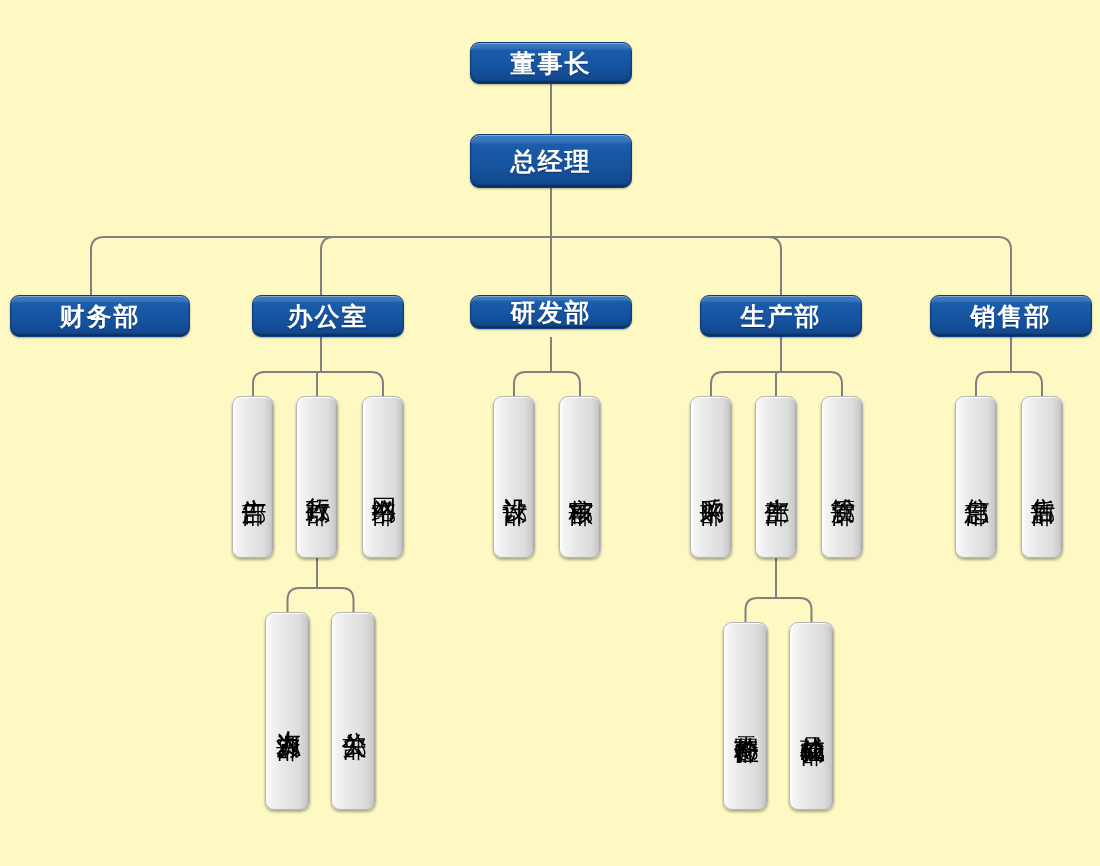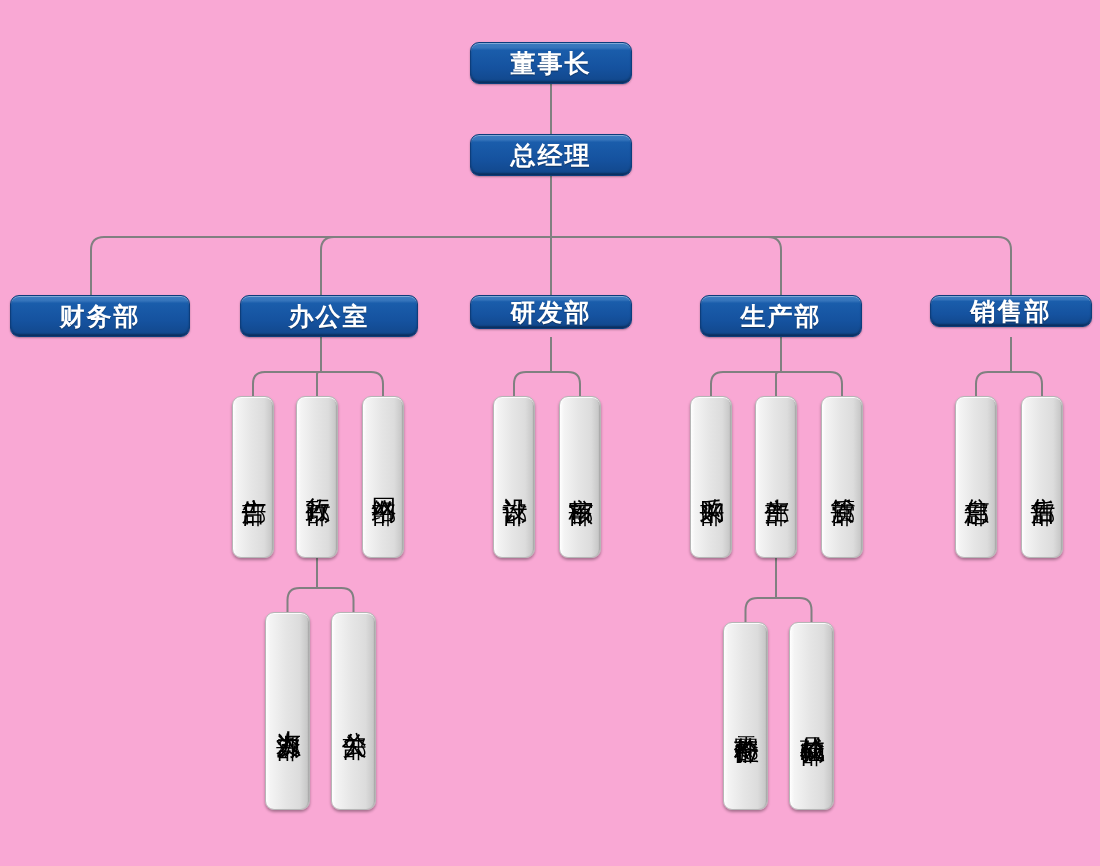--- a/index.html
+++ b/index.html
@@ -7,21 +7,21 @@
     padding: 0;
     background: #ffffff;
   }
   body {
     font-family: "Liberation Sans", "DejaVu Sans", sans-serif;
   }
   #chart-canvas {
     position: relative;
     width: 1100px;
     height: 866px;
-    background: #f9a8d4;
+    background: #fef9c3;
     overflow: hidden;
   }
   #connector-layer {
     position: absolute;
     left: 0;
     top: 0;
     width: 1100px;
     height: 866px;
     pointer-events: none;
   }
@@ -120,36 +120,36 @@
       <path d="M 317 588 L 341.5 588 Q 353.5 588 353.5 600 L 353.5 612" fill="none" stroke="#808080" stroke-width="2" stroke-linecap="butt" stroke-linejoin="round"></path>
       <path d="M 776 558 L 776 598" fill="none" stroke="#808080" stroke-width="2" stroke-linecap="butt" stroke-linejoin="round"></path>
       <path d="M 776 598 L 757.5 598 Q 745.5 598 745.5 610 L 745.5 622" fill="none" stroke="#808080" stroke-width="2" stroke-linecap="butt" stroke-linejoin="round"></path>
       <path d="M 776 598 L 799.5 598 Q 811.5 598 811.5 610 L 811.5 622" fill="none" stroke="#808080" stroke-width="2" stroke-linecap="butt" stroke-linejoin="round"></path>
     </svg>
 
   <div id="node-layer">
       <div class="node blue" style="left: 470px; top: 42px; width: 162px; height: 42px;">
         <span class="label">董事长</span>
       </div>
-      <div class="node blue" style="left: 470px; top: 134px; width: 162px; height: 42px;">
+      <div class="node blue" style="left: 470px; top: 134px; width: 162px; height: 54px;">
         <span class="label">总经理</span>
       </div>
       <div class="node blue" style="left: 10px; top: 295px; width: 180px; height: 42px;">
         <span class="label">财务部</span>
       </div>
-      <div class="node blue" style="left: 240px; top: 295px; width: 178px; height: 42px;">
+      <div class="node blue" style="left: 252px; top: 295px; width: 152px; height: 42px;">
         <span class="label">办公室</span>
       </div>
       <div class="node blue" style="left: 470px; top: 295px; width: 162px; height: 34px;">
         <span class="label">研发部</span>
       </div>
       <div class="node blue" style="left: 700px; top: 295px; width: 162px; height: 42px;">
         <span class="label">生产部</span>
       </div>
-      <div class="node blue" style="left: 930px; top: 295px; width: 162px; height: 32px;">
+      <div class="node blue" style="left: 930px; top: 295px; width: 162px; height: 42px;">
         <span class="label">销售部</span>
       </div>
       <div class="node gray" style="left: 232px; top: 396px; width: 42px; height: 162px;">
         <span class="label">广告部</span>
       </div>
       <div class="node gray" style="left: 296px; top: 396px; width: 42px; height: 162px;">
         <span class="label">行政部</span>
       </div>
       <div class="node gray" style="left: 362px; top: 396px; width: 42px; height: 162px;">
         <span class="label">网络部</span>

